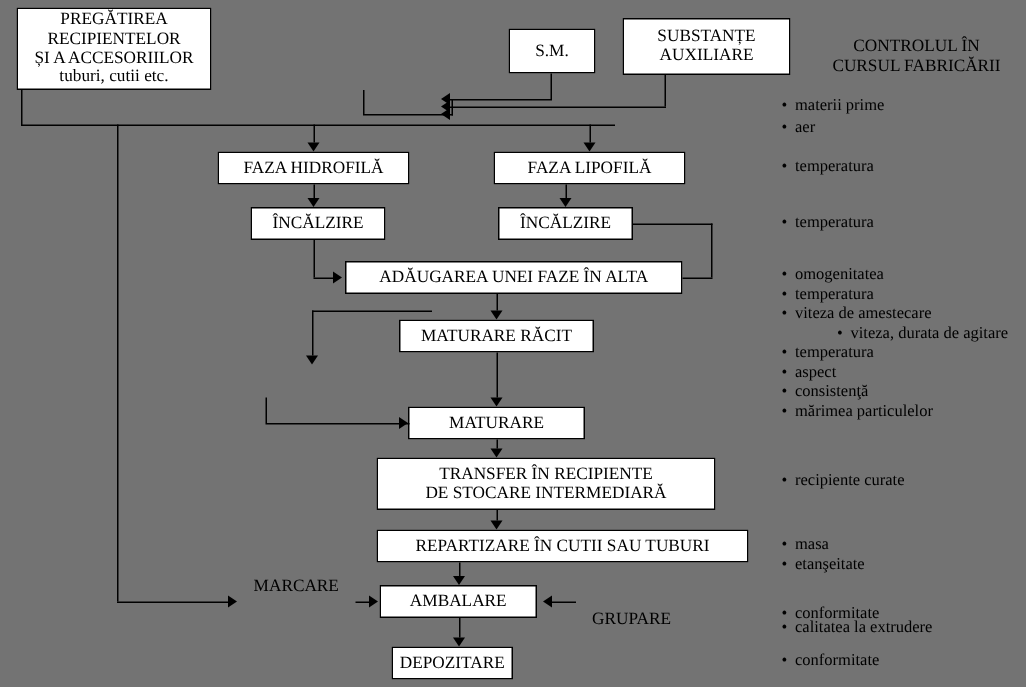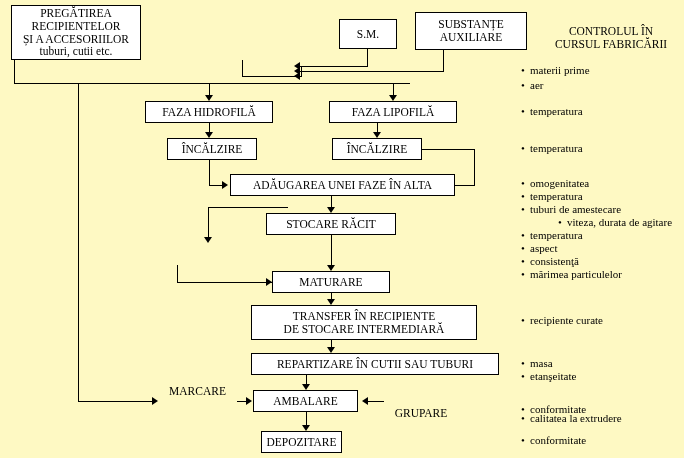--- a/index.html
+++ b/index.html
@@ -4,21 +4,21 @@
 <style>
   html, body {
     margin: 0;
     padding: 0;
     background: #ffffff;
   }
   #root {
     position: relative;
     width: 684px;
     height: 458px;
-    background: #fef9c3;
+    background: #737373;
     font-family: "Liberation Serif", serif;
     color: #000000;
     overflow: hidden;
   }
   .box {
     position: absolute;
     border: 1px solid #000000;
     background: #ffffff;
     box-sizing: border-box;
     display: flex;
@@ -118,21 +118,21 @@
 
   <div class="box" style="left:332px; top:138px; width:90px; height:22px;">
     <span>ÎNCĂLZIRE</span>
   </div>
 
   <div class="box" style="left:230px; top:174px; width:225px; height:22px;text-align:center;">
     <span>ADĂUGAREA UNEI FAZE ÎN ALTA</span>
   </div>
 
   <div class="box" style="left:266px; top:213px; width:130px; height:22px;">
-    <span>STOCARE RĂCIT</span>
+    <span>MATURARE RĂCIT</span>
   </div>
 
 
   <div class="box" style="left:272px; top:271px; width:118px; height:22px;">
     <span>MATURARE</span>
   </div>
 
   <div class="box" style="left:251px; top:305px; width:226px; height:35px;">
     <span>TRANSFER ÎN RECIPIENTE
 DE STOCARE INTERMEDIARĂ</span>
@@ -243,21 +243,21 @@
   <div class="bullet-item" style="left:521px; top:142px;">
     <span class="dot">•</span><span>temperatura</span>
   </div>
   <div class="bullet-item" style="left:521px; top:177px;">
     <span class="dot">•</span><span>omogenitatea</span>
   </div>
   <div class="bullet-item" style="left:521px; top:190px;">
     <span class="dot">•</span><span>temperatura</span>
   </div>
   <div class="bullet-item" style="left:521px; top:203px;">
-    <span class="dot">•</span><span>tuburi de amestecare</span>
+    <span class="dot">•</span><span>viteza de amestecare</span>
   </div>
   <div class="bullet-item" style="left:521px; top:216px;margin-left:37px;">
     <span class="dot">•</span><span>viteza, durata de agitare</span>
   </div>
   <div class="bullet-item" style="left:521px; top:229px;">
     <span class="dot">•</span><span>temperatura</span>
   </div>
   <div class="bullet-item" style="left:521px; top:242px;">
     <span class="dot">•</span><span>aspect</span>
   </div>

